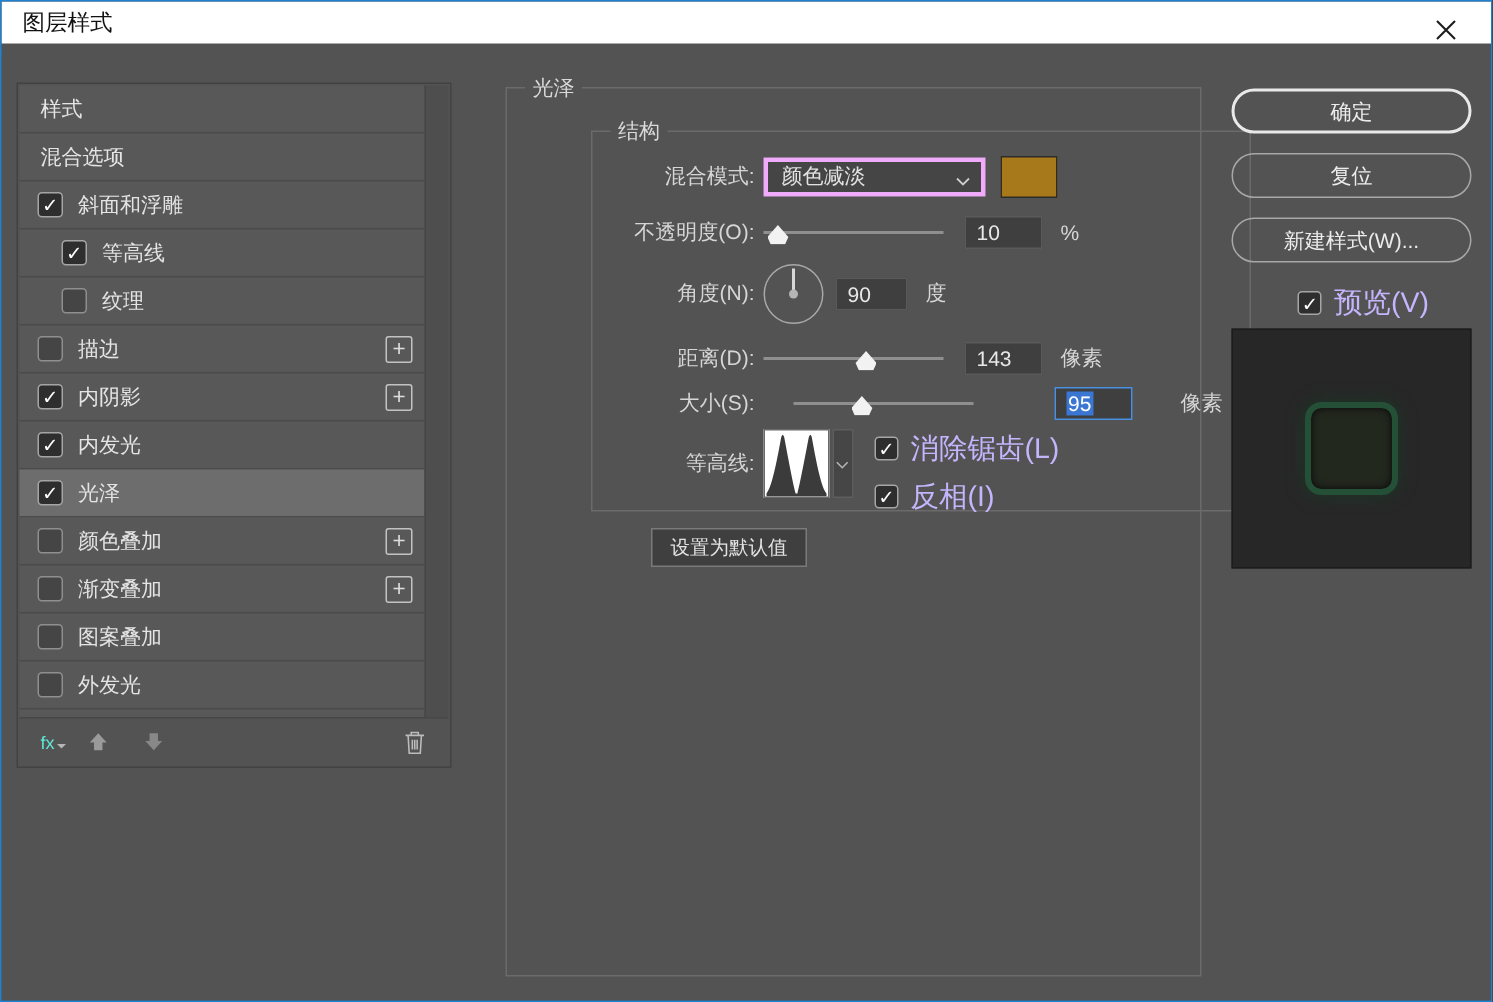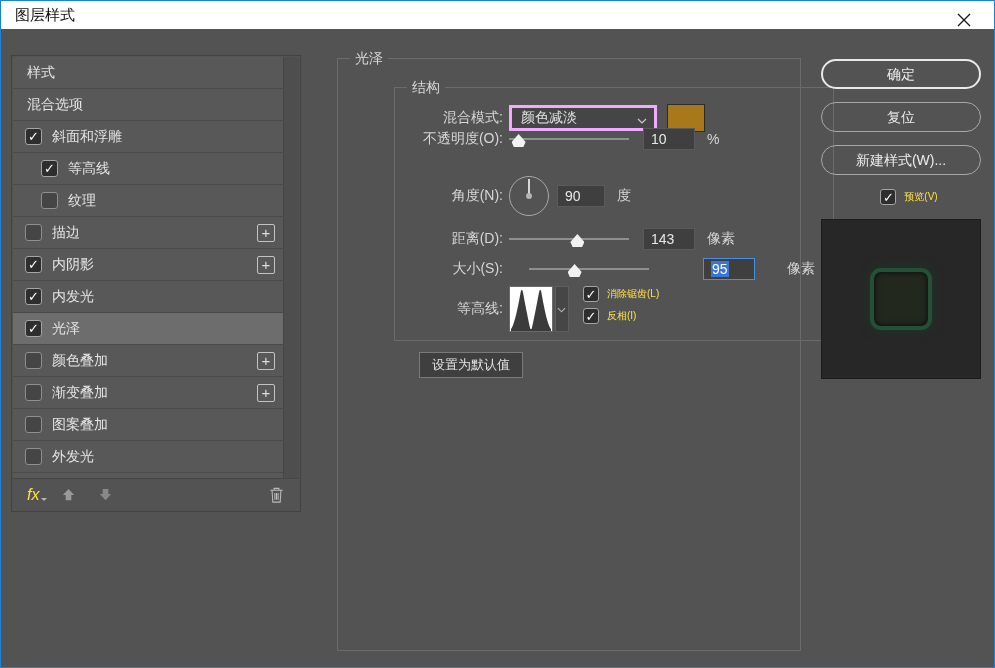--- a/index.html
+++ b/index.html
@@ -20,21 +20,21 @@
   .srow.sel{background:#6d6d6d;}
   .slabel{font-size:14px;color:#e4e4e4;margin-left:10px;}
   .srow.nocb .slabel{margin-left:0;}
   .cb{width:17px;height:17px;border:1px solid #8f8f8f;border-radius:3px;background:#454545;color:#fff;
       font-size:13px;line-height:15px;text-align:center;flex:0 0 auto;}
   .cb.on{background:#2e2e2e;border-color:#a5a5a5;}
   .plus{position:absolute;right:8px;top:7px;width:18px;height:18px;border:1px solid #c3c3c3;border-radius:2px;
         color:#dddddd;font-size:15px;line-height:16px;text-align:center;}
   .panel-footer{position:absolute;left:1px;right:1px;bottom:1px;height:32px;background:#535353;border-top:1px solid #474747;
         display:flex;align-items:center;}
-  .fx-ico{font-style:italic;color:#fde047;font-size:16px;margin-left:14px;position:relative;cursor:pointer;}
+  .fx-ico{color:#5eead4;font-size:12px;margin-left:14px;position:relative;cursor:pointer;}
   .fx-ico:after{content:"";position:absolute;right:-8px;bottom:0;border:3px solid transparent;border-top-color:#b5b5b5;}
   .arrow-btn{margin-left:22px;cursor:pointer;line-height:0;}
   .trash-btn{margin-left:auto;margin-right:14px;cursor:pointer;line-height:0;}
 
   
   .fset{position:absolute;border:1px solid #6b6b6b;}
   .fset-legend{position:absolute;top:-9px;left:12px;background:#535353;padding:0 5px;font-size:14px;color:#d9d9d9;}
   .main-box{left:336px;top:19px;width:464px;height:593px;}
   .struct-box{left:12px;top:28px;width:440px;height:254px;margin-left:44px;}
 
@@ -60,21 +60,21 @@
   .dial{position:relative;margin-left:6px;width:40px;height:40px;border:1px solid #a8a8a8;border-radius:50%;cursor:pointer;}
   .dial .needle{position:absolute;left:18px;top:2px;width:2px;height:17px;background:#d8d8d8;}
   .dial .dot{position:absolute;left:16px;top:16px;width:6px;height:6px;border-radius:50%;background:#b5b5b5;}
 
   .contour-thumb{margin-left:6px;width:44px;height:46px;border:1px solid #6a6a6a;background:#ffffff;cursor:pointer;line-height:0;}
   .contour-dd{margin-left:2px;width:14px;height:46px;background:#464646;border:1px solid #5e5e5e;position:relative;cursor:pointer;}
   .contour-dd .dd-chev{right:2px;top:20px;}
   .ck-col{display:flex;flex-direction:column;margin-left:14px;gap:6px;}
   .ckrow{display:flex;align-items:center;cursor:pointer;}
   .ckrow .cb{width:16px;height:16px;}
-  .cklabel{font-size:10px;color:#fde047;margin-left:8px;}
+  .cklabel{font-size:19px;color:#c4b5fd;margin-left:8px;}
 
   .def-btn{position:absolute;height:26px;background:#3f3f3f;border:1px solid #7a7a7a;color:#e2e2e2;
         font-size:13px;padding:0 12px;cursor:pointer;}
 
   
   .pill{position:absolute;left:820px;width:160px;height:30px;border-radius:15px;background:transparent;
         border:1px solid #a8a8a8;color:#ececec;font-size:14px;text-align:center;line-height:28px;cursor:pointer;}
   .pill.primary{border:2px solid #e9e9e9;line-height:26px;}
   .preview-row{position:absolute;left:838px;top:150px;width:140px;display:flex;align-items:center;justify-content:center;cursor:pointer;}
   .preview-thumb{position:absolute;left:820px;top:180px;width:160px;height:160px;background:#272727;border:1px solid #1c1c1c;}
@@ -192,21 +192,21 @@
             <span class="dd-value">颜色减淡</span>
             <span class="dd-chev">
               <svg width="10" height="6" viewBox="0 0 10 6">
                   <path d="M1 1 L5 5 L9 1" stroke="#cccccc" stroke-width="1.2" fill="none"></path>
                 </svg>
             </span>
           </span>
           <span class="swatch" style="background: rgb(168, 121, 27);"></span>
         </div>
 
-        <div class="frow" style="top:40px;">
+        <div class="frow" style="top:56px;">
           <span class="flabel">不透明度(O):</span>
           <span class="slider">
             <span class="track"></span>
             <span class="thumb" style="left: calc(8% - 7px);"></span>
           </span>
           <span class="gap"></span>
           <span class="ibox">10</span>
           <span class="unit">%</span>
         </div>
 
@@ -263,21 +263,21 @@
               <span class="cklabel">消除锯齿(L)</span>
             </span>
             <span class="ckrow">
               <span class="cb on">✓</span>
               <span class="cklabel">反相(I)</span>
             </span>
           </span>
         </div>
       </div>
 
-      <button class="def-btn" style="left:81px;top:293px;">设置为默认值</button>
+      <button class="def-btn" style="left:96px;top:293px;">设置为默认值</button>
     </div>
 
     <div class="pill primary" style="top:20px;">确定</div>
     <div class="pill" style="top:63px;">复位</div>
     <div class="pill" style="top:106px;">新建样式(W)...</div>
 
     <div class="preview-row">
       <span class="cb on" style="width:16px;height:16px;">✓</span>
       <span class="cklabel">预览(V)</span>
     </div>

